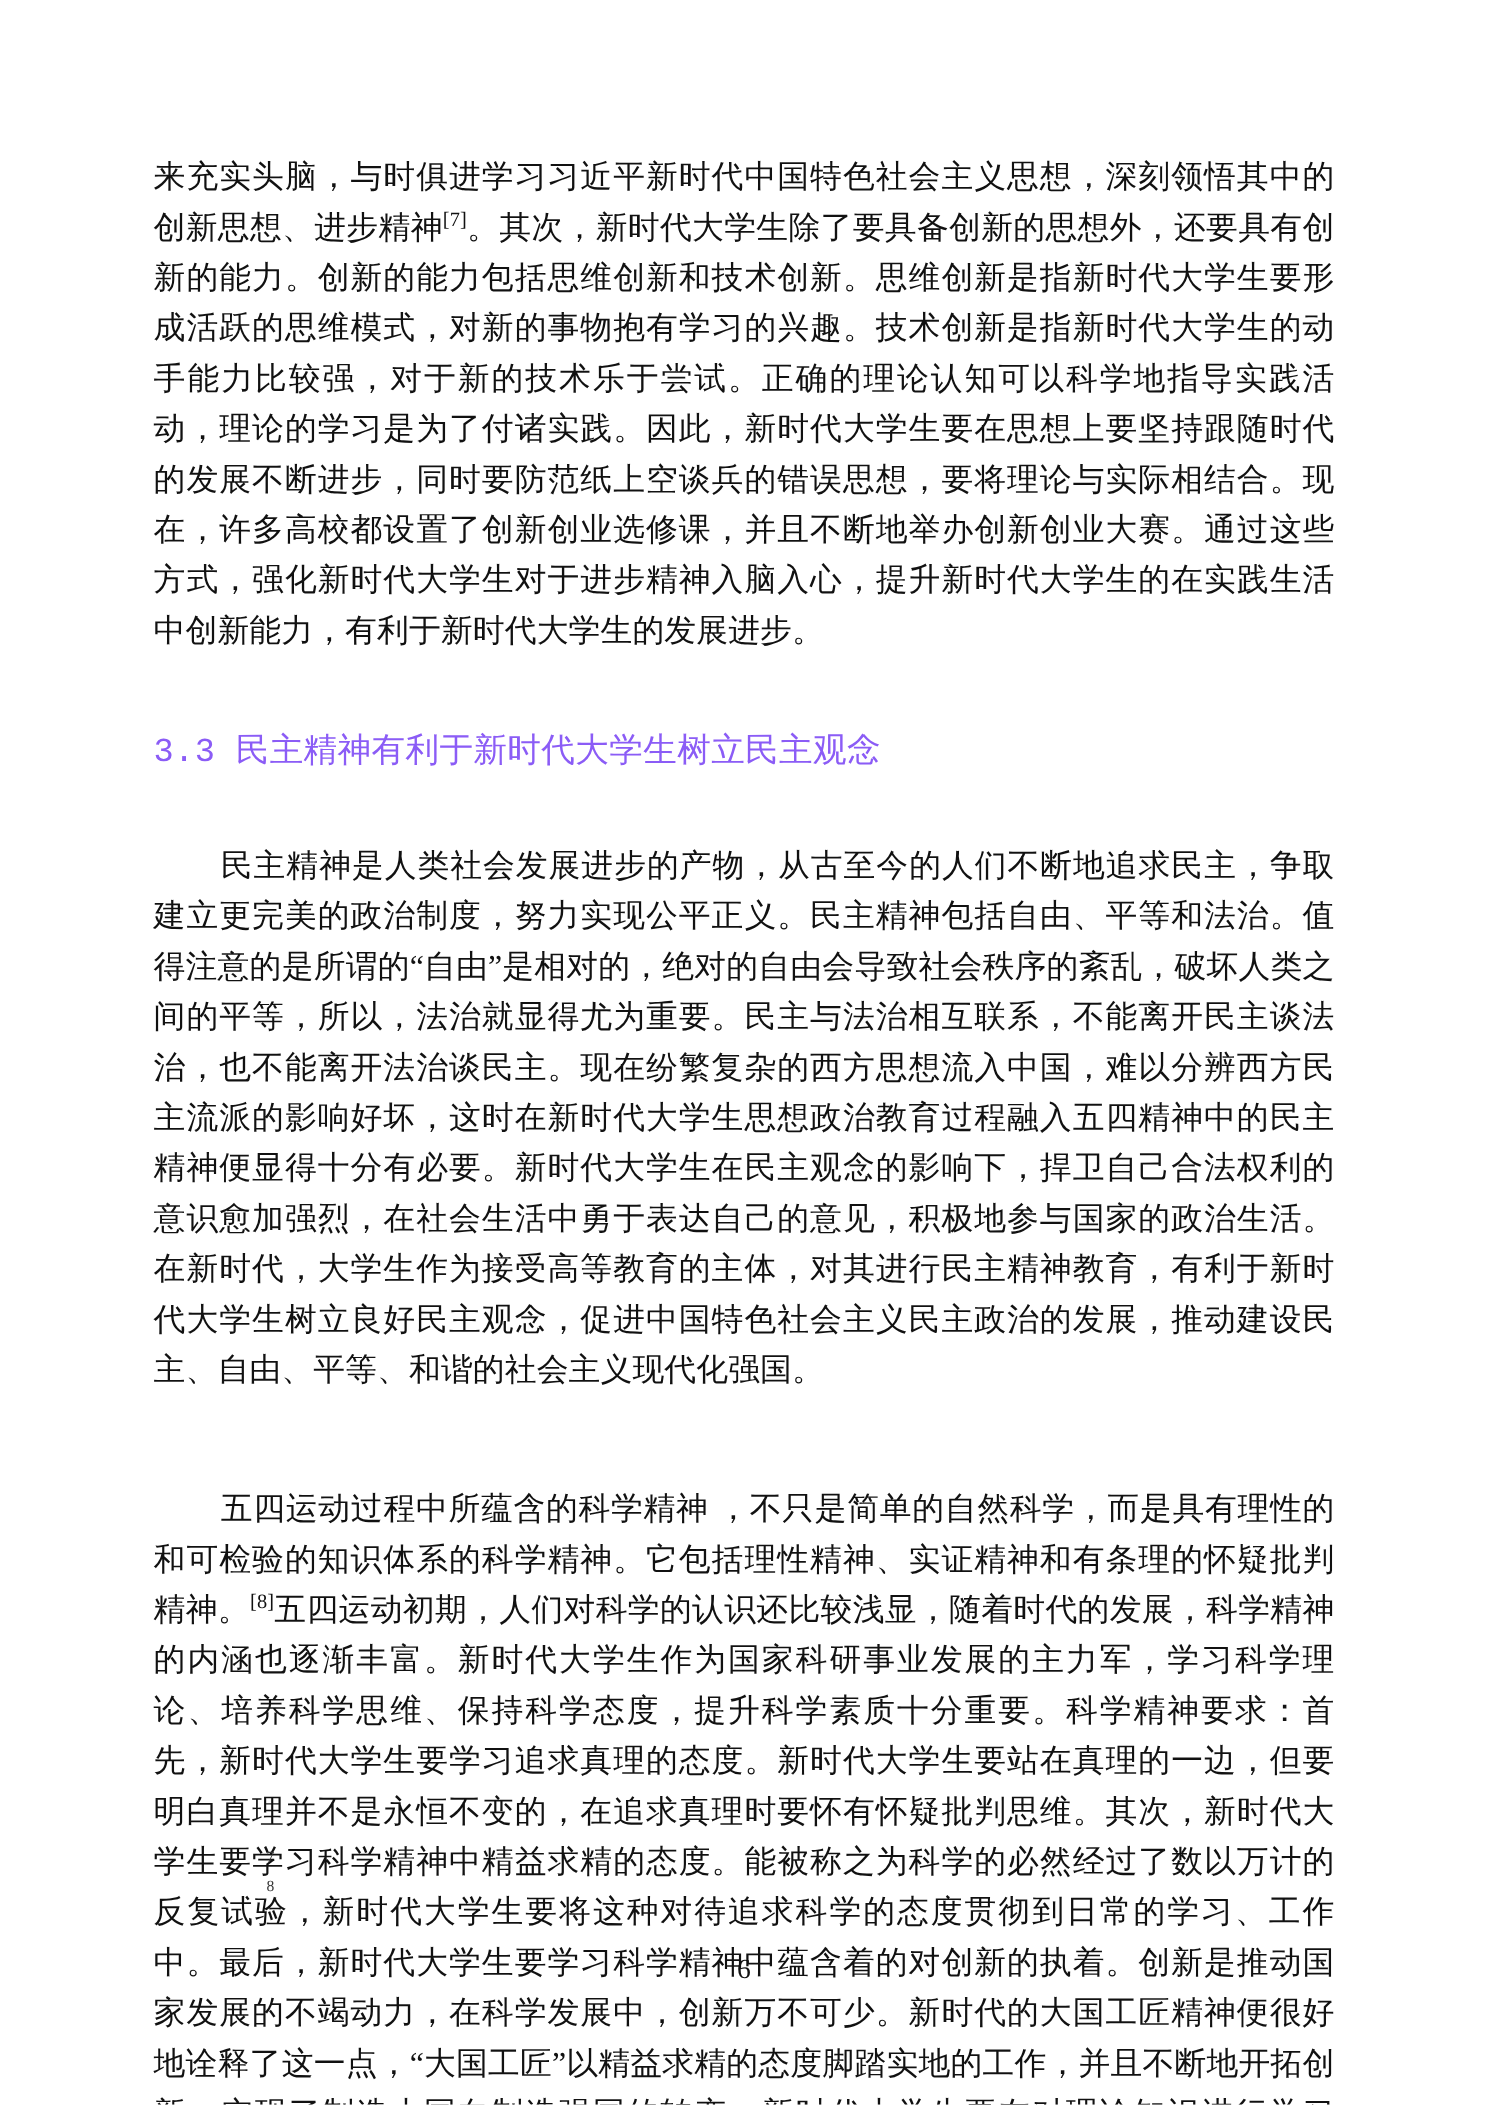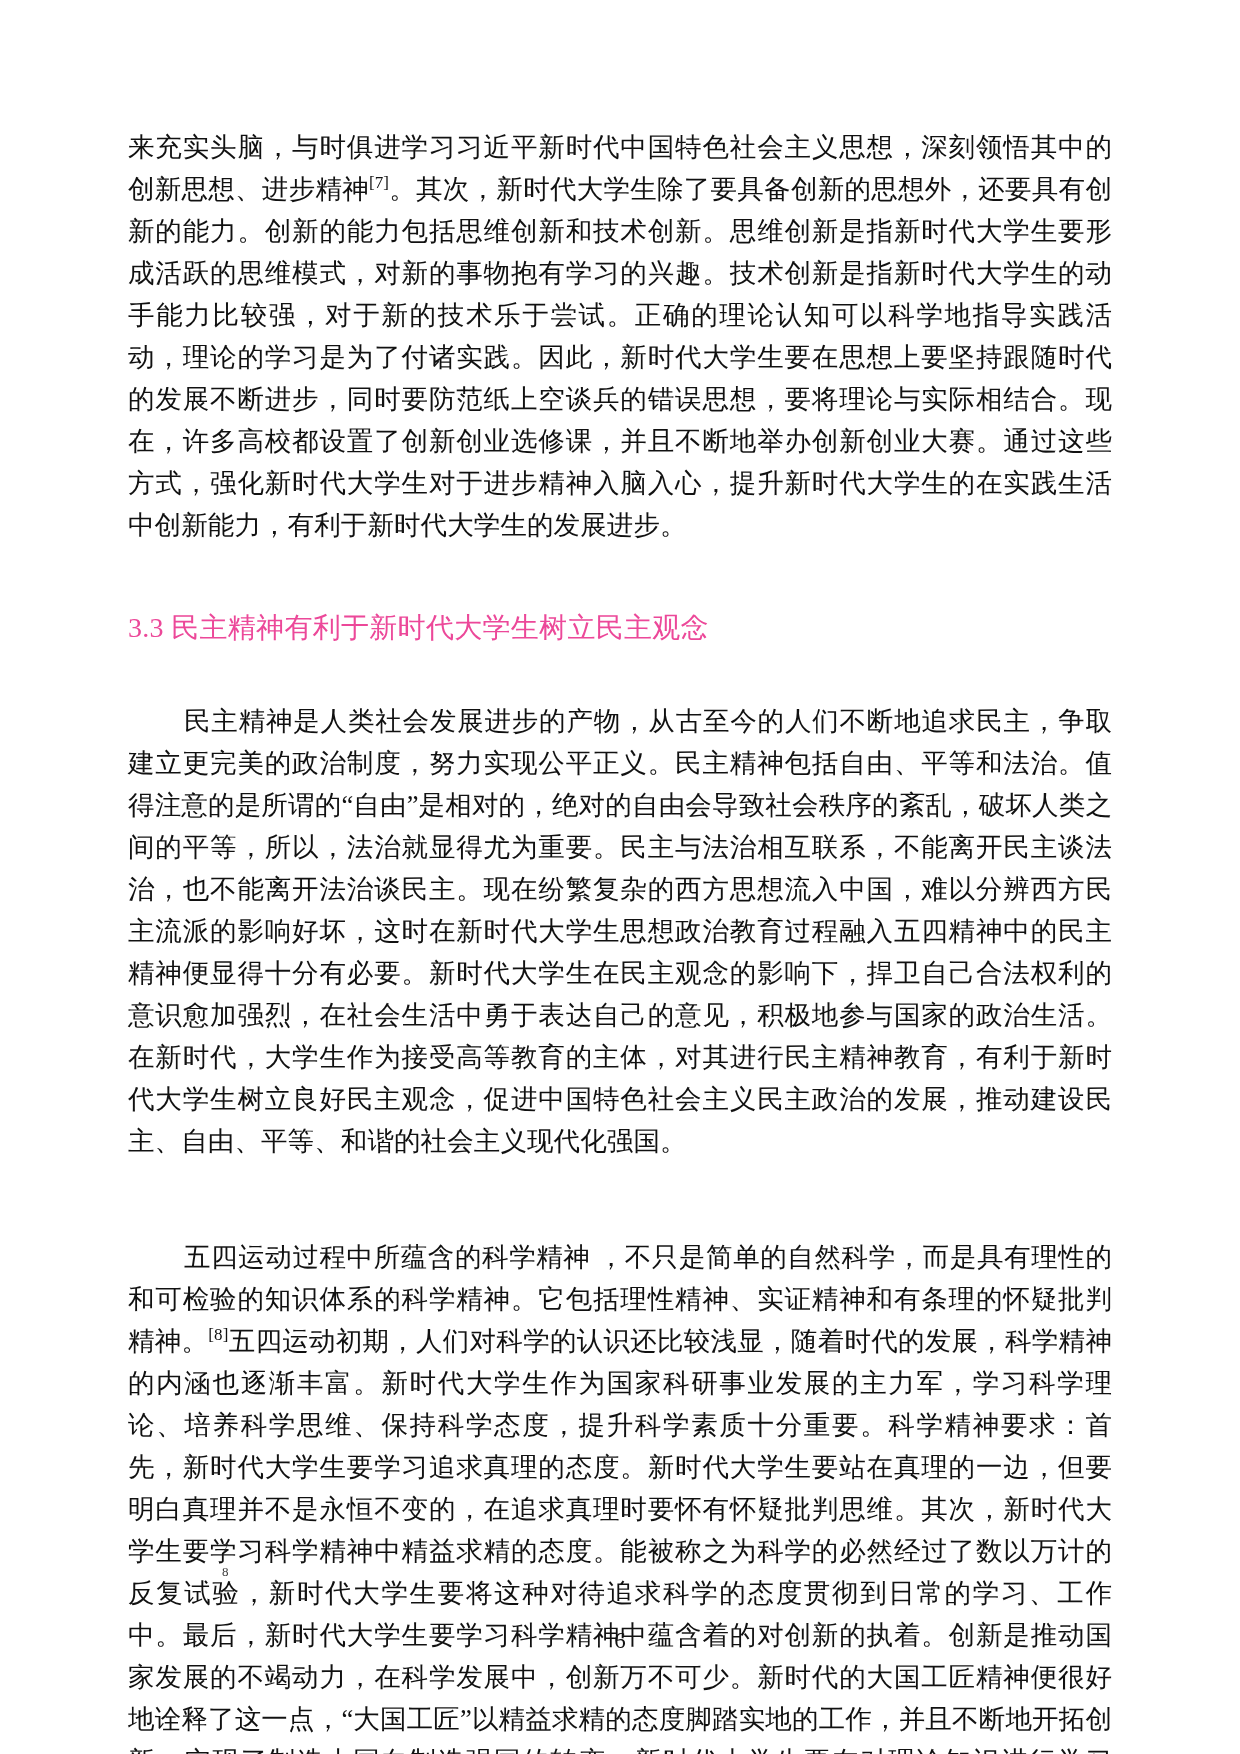--- a/index.html
+++ b/index.html
@@ -39,26 +39,26 @@
   p.body-text.indent {
     text-indent: 56px;
   }
   .sup-cite {
     font-size: 17px;
     vertical-align: super;
     line-height: 0;
   }
   h2.section-heading {
     margin: 0;
-    font-family: Liberation Serif, serif;
+    font-family: Liberation Mono, monospace;
     font-size: 28px;
     font-weight: 400;
     line-height: 40px;
     letter-spacing: 0.3px;
-    color: #ec4899;
+    color: #8b5cf6;
   }
   .gap-after-para-1 { height: 62px; }
   .gap-after-h33    { height: 52px; }
   .gap-after-para-2 { height: 60px; }
   .gap-after-h34    { height: 14px; }
 
   .footnote-markers {
     position: absolute;
     left: 222px;
     top: 1536px;

